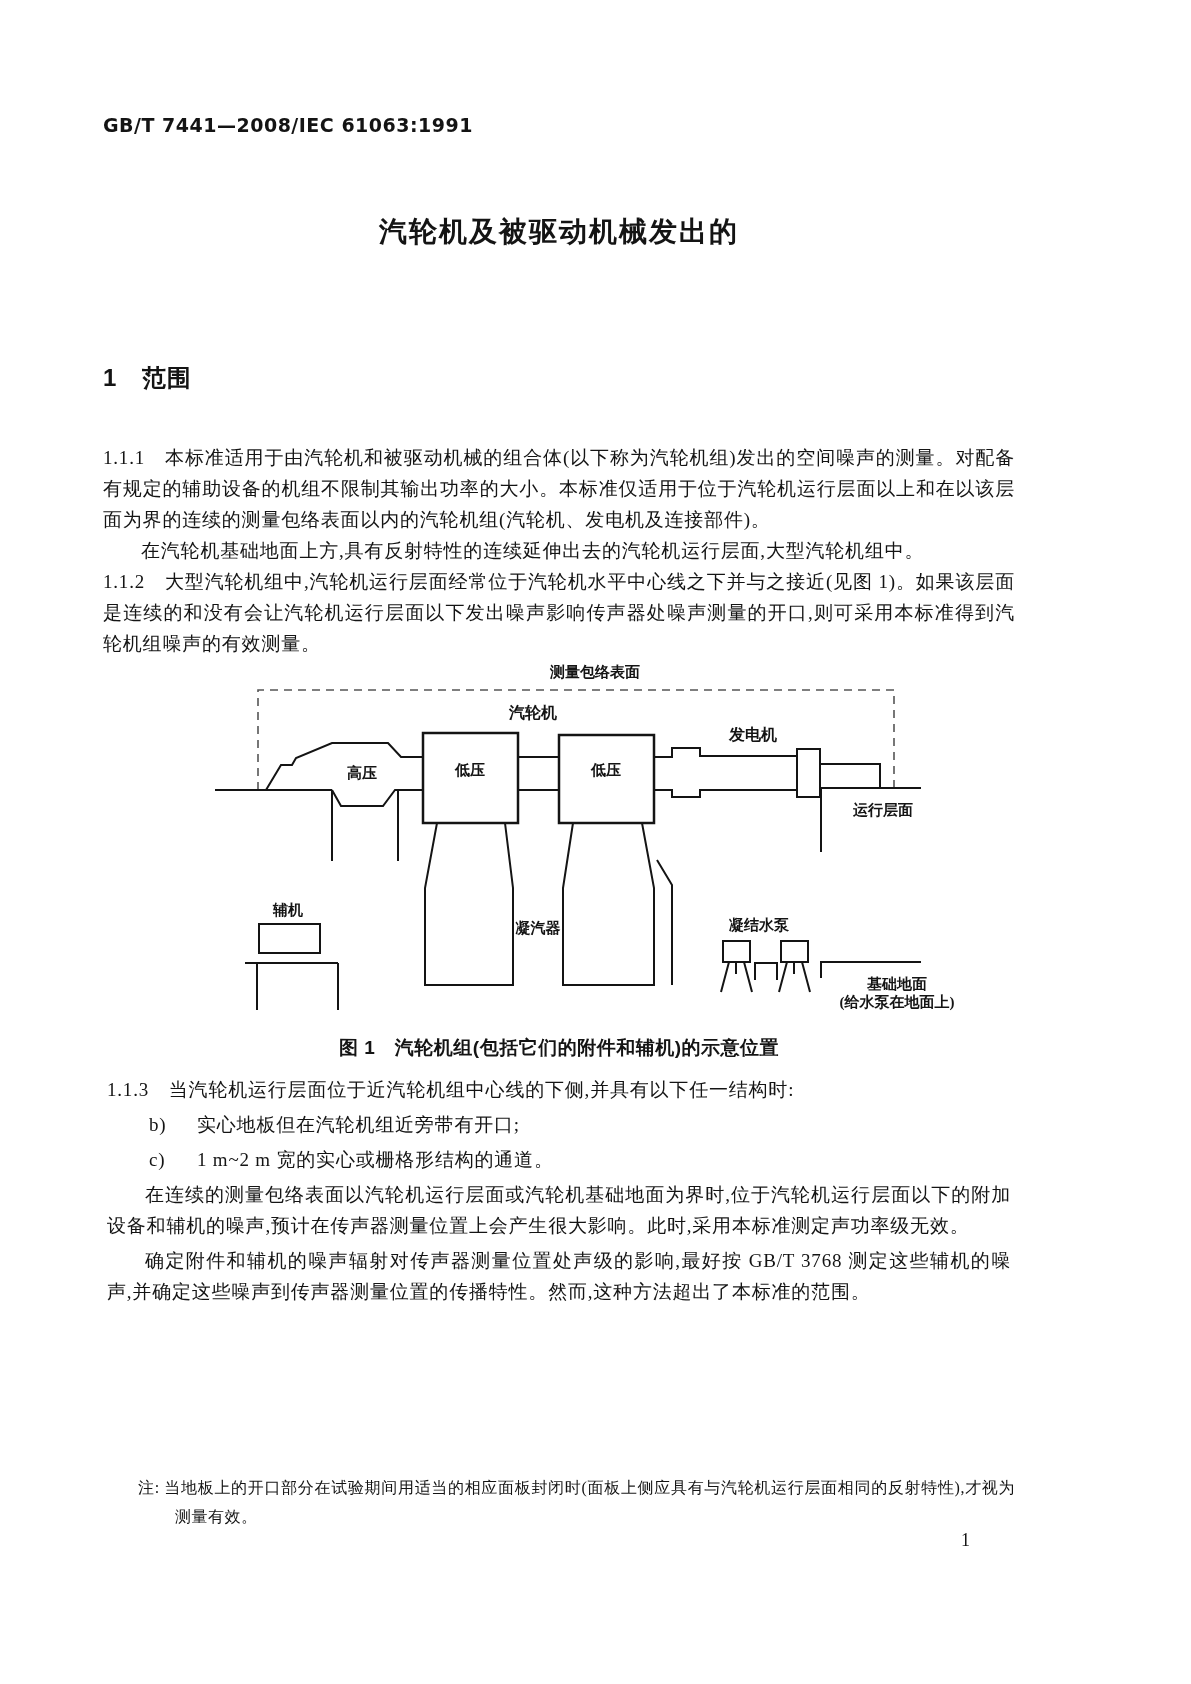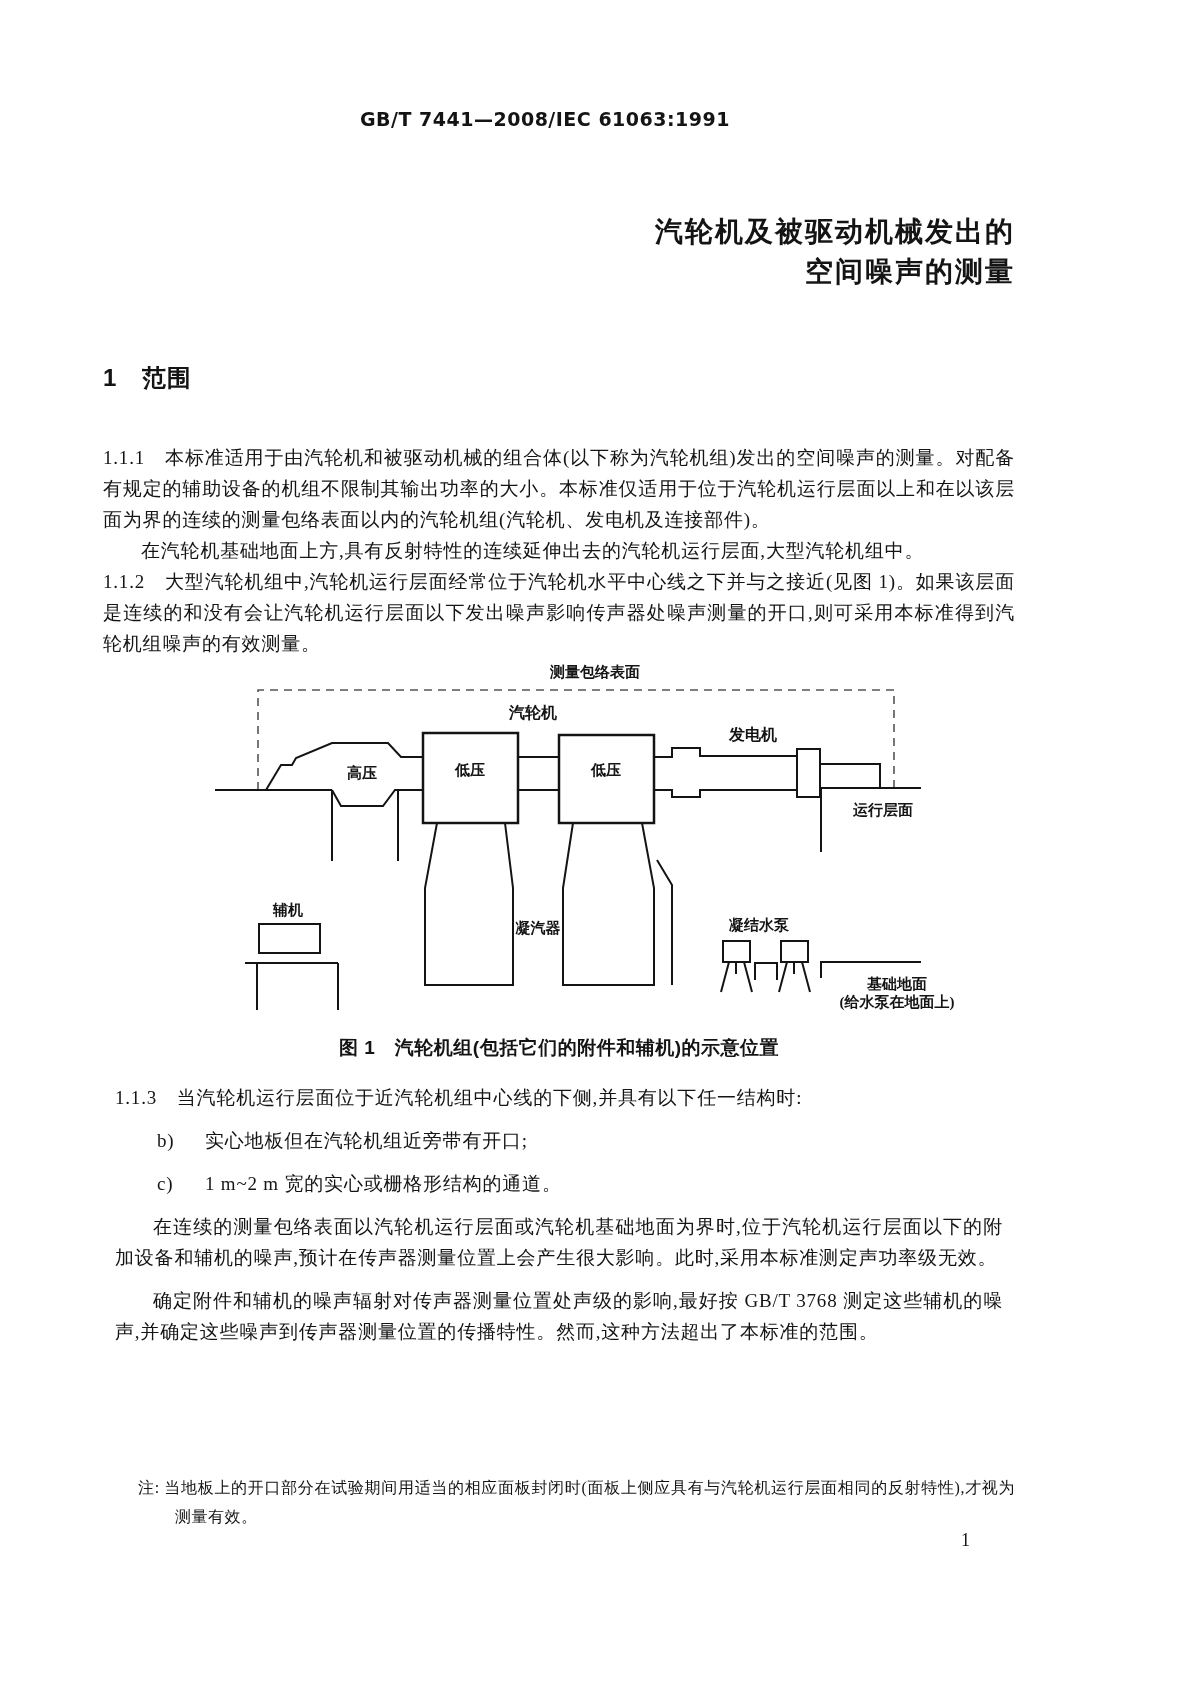--- a/index.html
+++ b/index.html
@@ -6,42 +6,42 @@
   .page{
     position:relative;
     width:1191px;height:1684px;
     background:#ffffff;
     font-family:"Liberation Serif","DejaVu Serif",serif;
     color:#141414;
     overflow:hidden;
   }
   .abs{position:absolute;}
   .header{
-    top:108px;left:103px;width:912px;
-    text-align:center;padding-right:28px;box-sizing:border-box;
+    top:114px;left:103px;width:912px;
+    text-align:left;padding-right:28px;box-sizing:border-box;
     font-family:"DejaVu Sans","Liberation Sans",sans-serif;
     font-weight:bold;font-size:19px;letter-spacing:0.5px;
   }
   .title{
-    top:212px;left:103px;width:912px;text-align:right;
+    top:212px;left:103px;width:912px;text-align:center;
     font-family:"Liberation Sans","DejaVu Sans",sans-serif;
     font-weight:bold;font-size:28px;line-height:40px;letter-spacing:2px;
   }
   .h1{
     left:103px;width:912px;
     font-family:"Liberation Sans","DejaVu Sans",sans-serif;
     font-weight:bold;font-size:24px;line-height:31px;letter-spacing:0.8px;
   }
   .para{
     left:103px;width:912px;
     font-size:19px;line-height:31px;letter-spacing:0.8px;
     text-align:justify;
   }
   .indent{text-indent:2em;}
-  .flow p{margin:12px;}
+  .flow p{margin:4px;}
   .li{padding-left:42px;}
   .li .marker{display:inline-block;width:48px;}
   .caption{
     left:103px;width:912px;text-align:center;
     font-family:Liberation Sans, sans-serif;
     font-weight:bold;font-size:19px;letter-spacing:0.5px;
   }
   .note{
     left:138px;width:877px;
     font-size:16px;line-height:29px;letter-spacing:0.5px;
@@ -61,21 +61,20 @@
 </style>
 </head>
 <body>
 
 <div class="page">
 
   <div class="abs header">GB/T 7441—2008/IEC 61063:1991</div>
 
   <div class="abs title">
     <div>汽轮机及被驱动机械发出的</div>
-    <div>空间噪声的测量</div>
   </div>
 
   <div class="abs h1" style="top:362px">1　范围</div>
 
   <div class="abs para" style="top:442px">1.1.1　本标准适用于由汽轮机和被驱动机械的组合体(以下称为汽轮机组)发出的空间噪声的测量。对配备有规定的辅助设备的机组不限制其输出功率的大小。本标准仅适用于位于汽轮机运行层面以上和在以该层面为界的连续的测量包络表面以内的汽轮机组(汽轮机、发电机及连接部件)。</div>
   <div class="abs para indent" style="top:535px">在汽轮机基础地面上方,具有反射特性的连续延伸出去的汽轮机运行层面,大型汽轮机组中。</div>
   <div class="abs para" style="top:566px">1.1.2　大型汽轮机组中,汽轮机运行层面经常位于汽轮机水平中心线之下并与之接近(见图 1)。如果该层面是连续的和没有会让汽轮机运行层面以下发出噪声影响传声器处噪声测量的开口,则可采用本标准得到汽轮机组噪声的有效测量。</div>
 
   <svg class="abs" style="top:650px;left:190px" width="770" height="365" viewBox="190 650 770 365">
     <g stroke="#555555" stroke-width="1.6" stroke-dasharray="8 6" fill="none">

